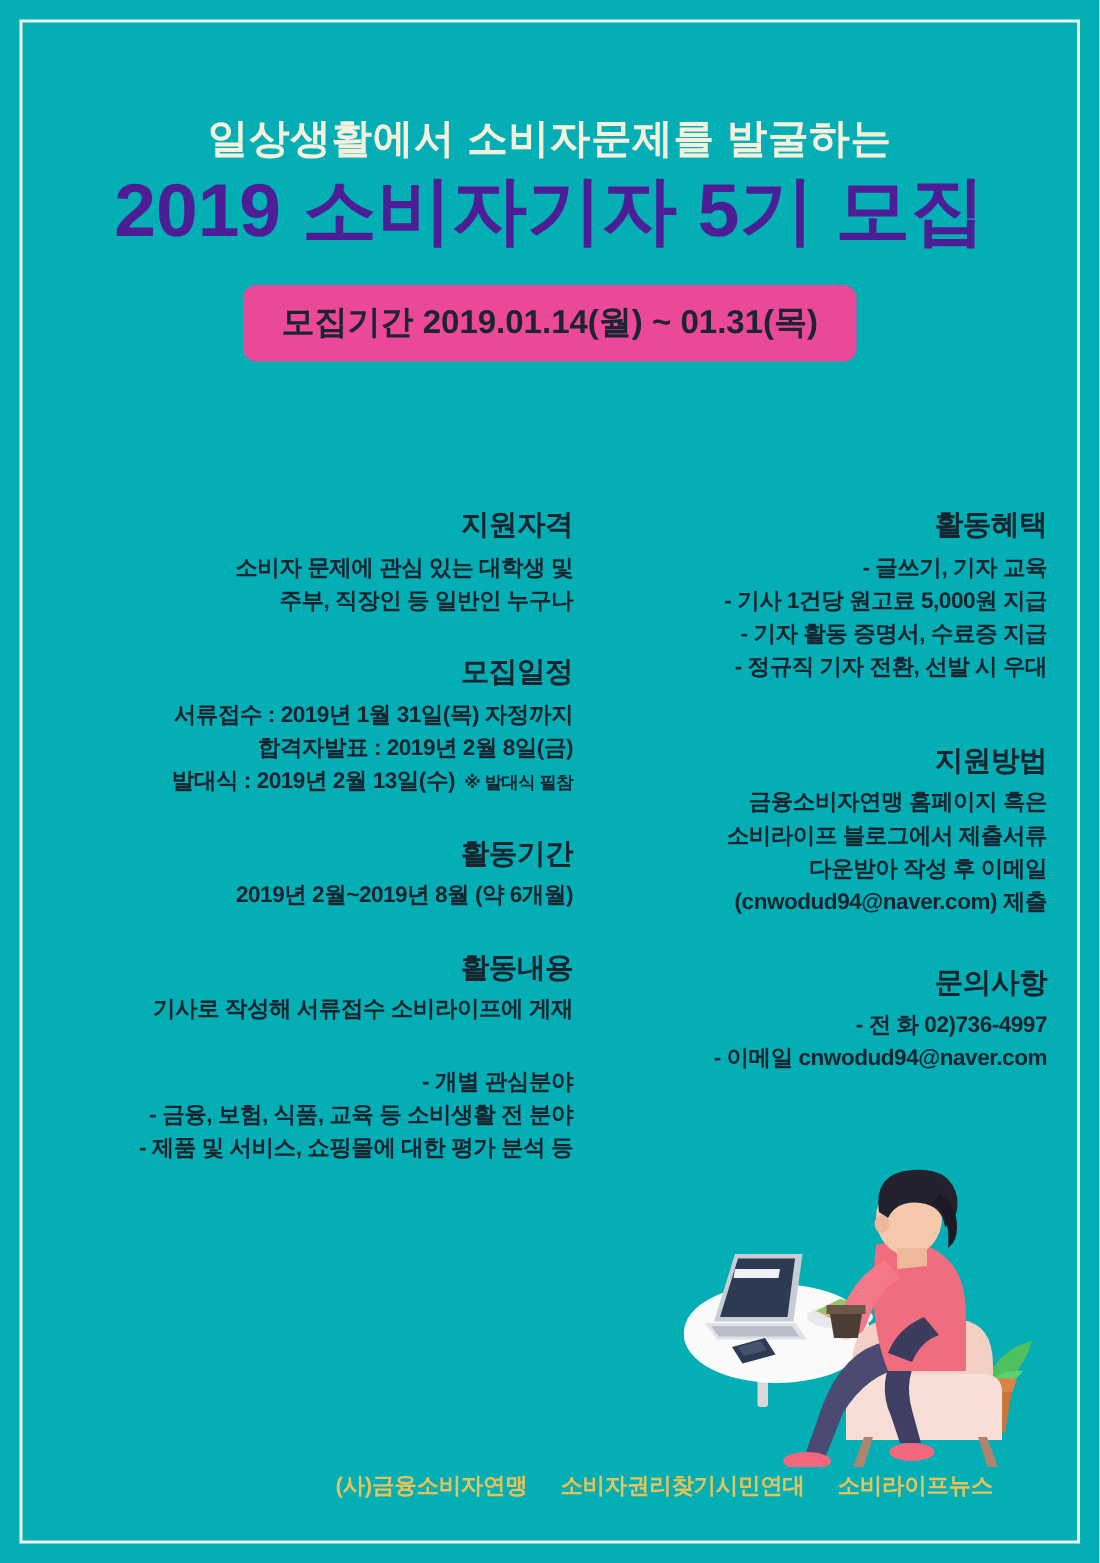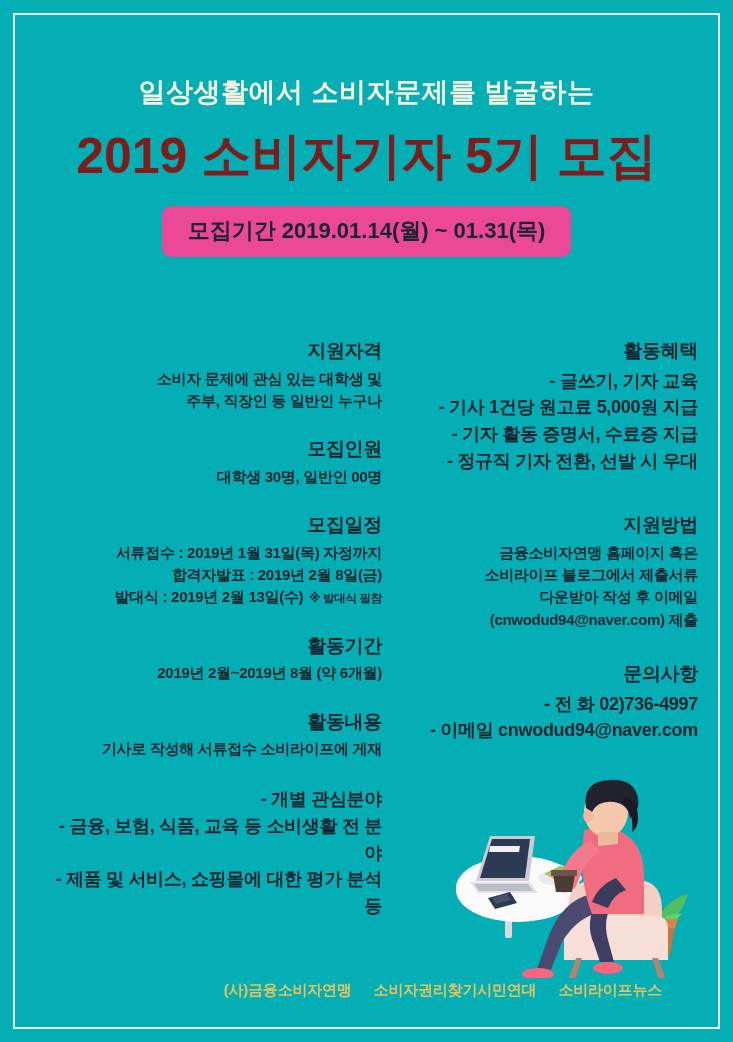--- a/index.html
+++ b/index.html
@@ -38,24 +38,24 @@
     font-size: 27px;
     font-weight: bold;
     color: #f6f1dd;
     letter-spacing: 0.5px;
     line-height: 1.1;
     margin: 0;
   }
   .title {
     font-size: 50px;
     font-weight: bold;
-    color: #7f1d1d;
+    color: #4c1d95;
     letter-spacing: 0px;
     line-height: 1.12;
-    margin: 20px 0 0 0;
+    margin: 4px 0 0 0;
     white-space: nowrap;
   }
   .badge-wrap {
     margin-top: 22px;
     display: flex;
     justify-content: center;
   }
   .badge {
     display: inline-block;
     background: #ec4899;
@@ -106,21 +106,21 @@
     margin: 0;
     line-height: 1.48;
     letter-spacing: -0.3px;
   }
   .block ul {
     list-style: none;
     margin: 0;
     padding: 0;
   }
   .block li {
-    font-size: 18px;
+    font-size: 15px;
     font-weight: bold;
     color: #16242f;
     line-height: 1.48;
     letter-spacing: -0.3px;
   }
   .note {
     font-size: 11.5px;
     font-weight: bold;
     color: #16242f;
     margin-left: 6px;
@@ -170,24 +170,20 @@
   <div class="cols">
 
     <div class="col-left">
 
       <div class="block">
         <h3>지원자격</h3>
         <p>소비자 문제에 관심 있는 대학생 및</p>
         <p>주부, 직장인 등 일반인 누구나</p>
       </div>
 
-      <div class="block">
-        <h3>모집인원</h3>
-        <p>대학생 30명, 일반인 00명</p>
-      </div>
 
       <div class="block">
         <h3>모집일정</h3>
         <p>서류접수 : 2019년 1월 31일(목) 자정까지</p>
         <p>합격자발표 : 2019년 2월 8일(금)</p>
         <p>
           <span>발대식 : 2019년 2월 13일(수)</span><span class="note">※ 발대식 필참</span>
         </p>
       </div>
 

